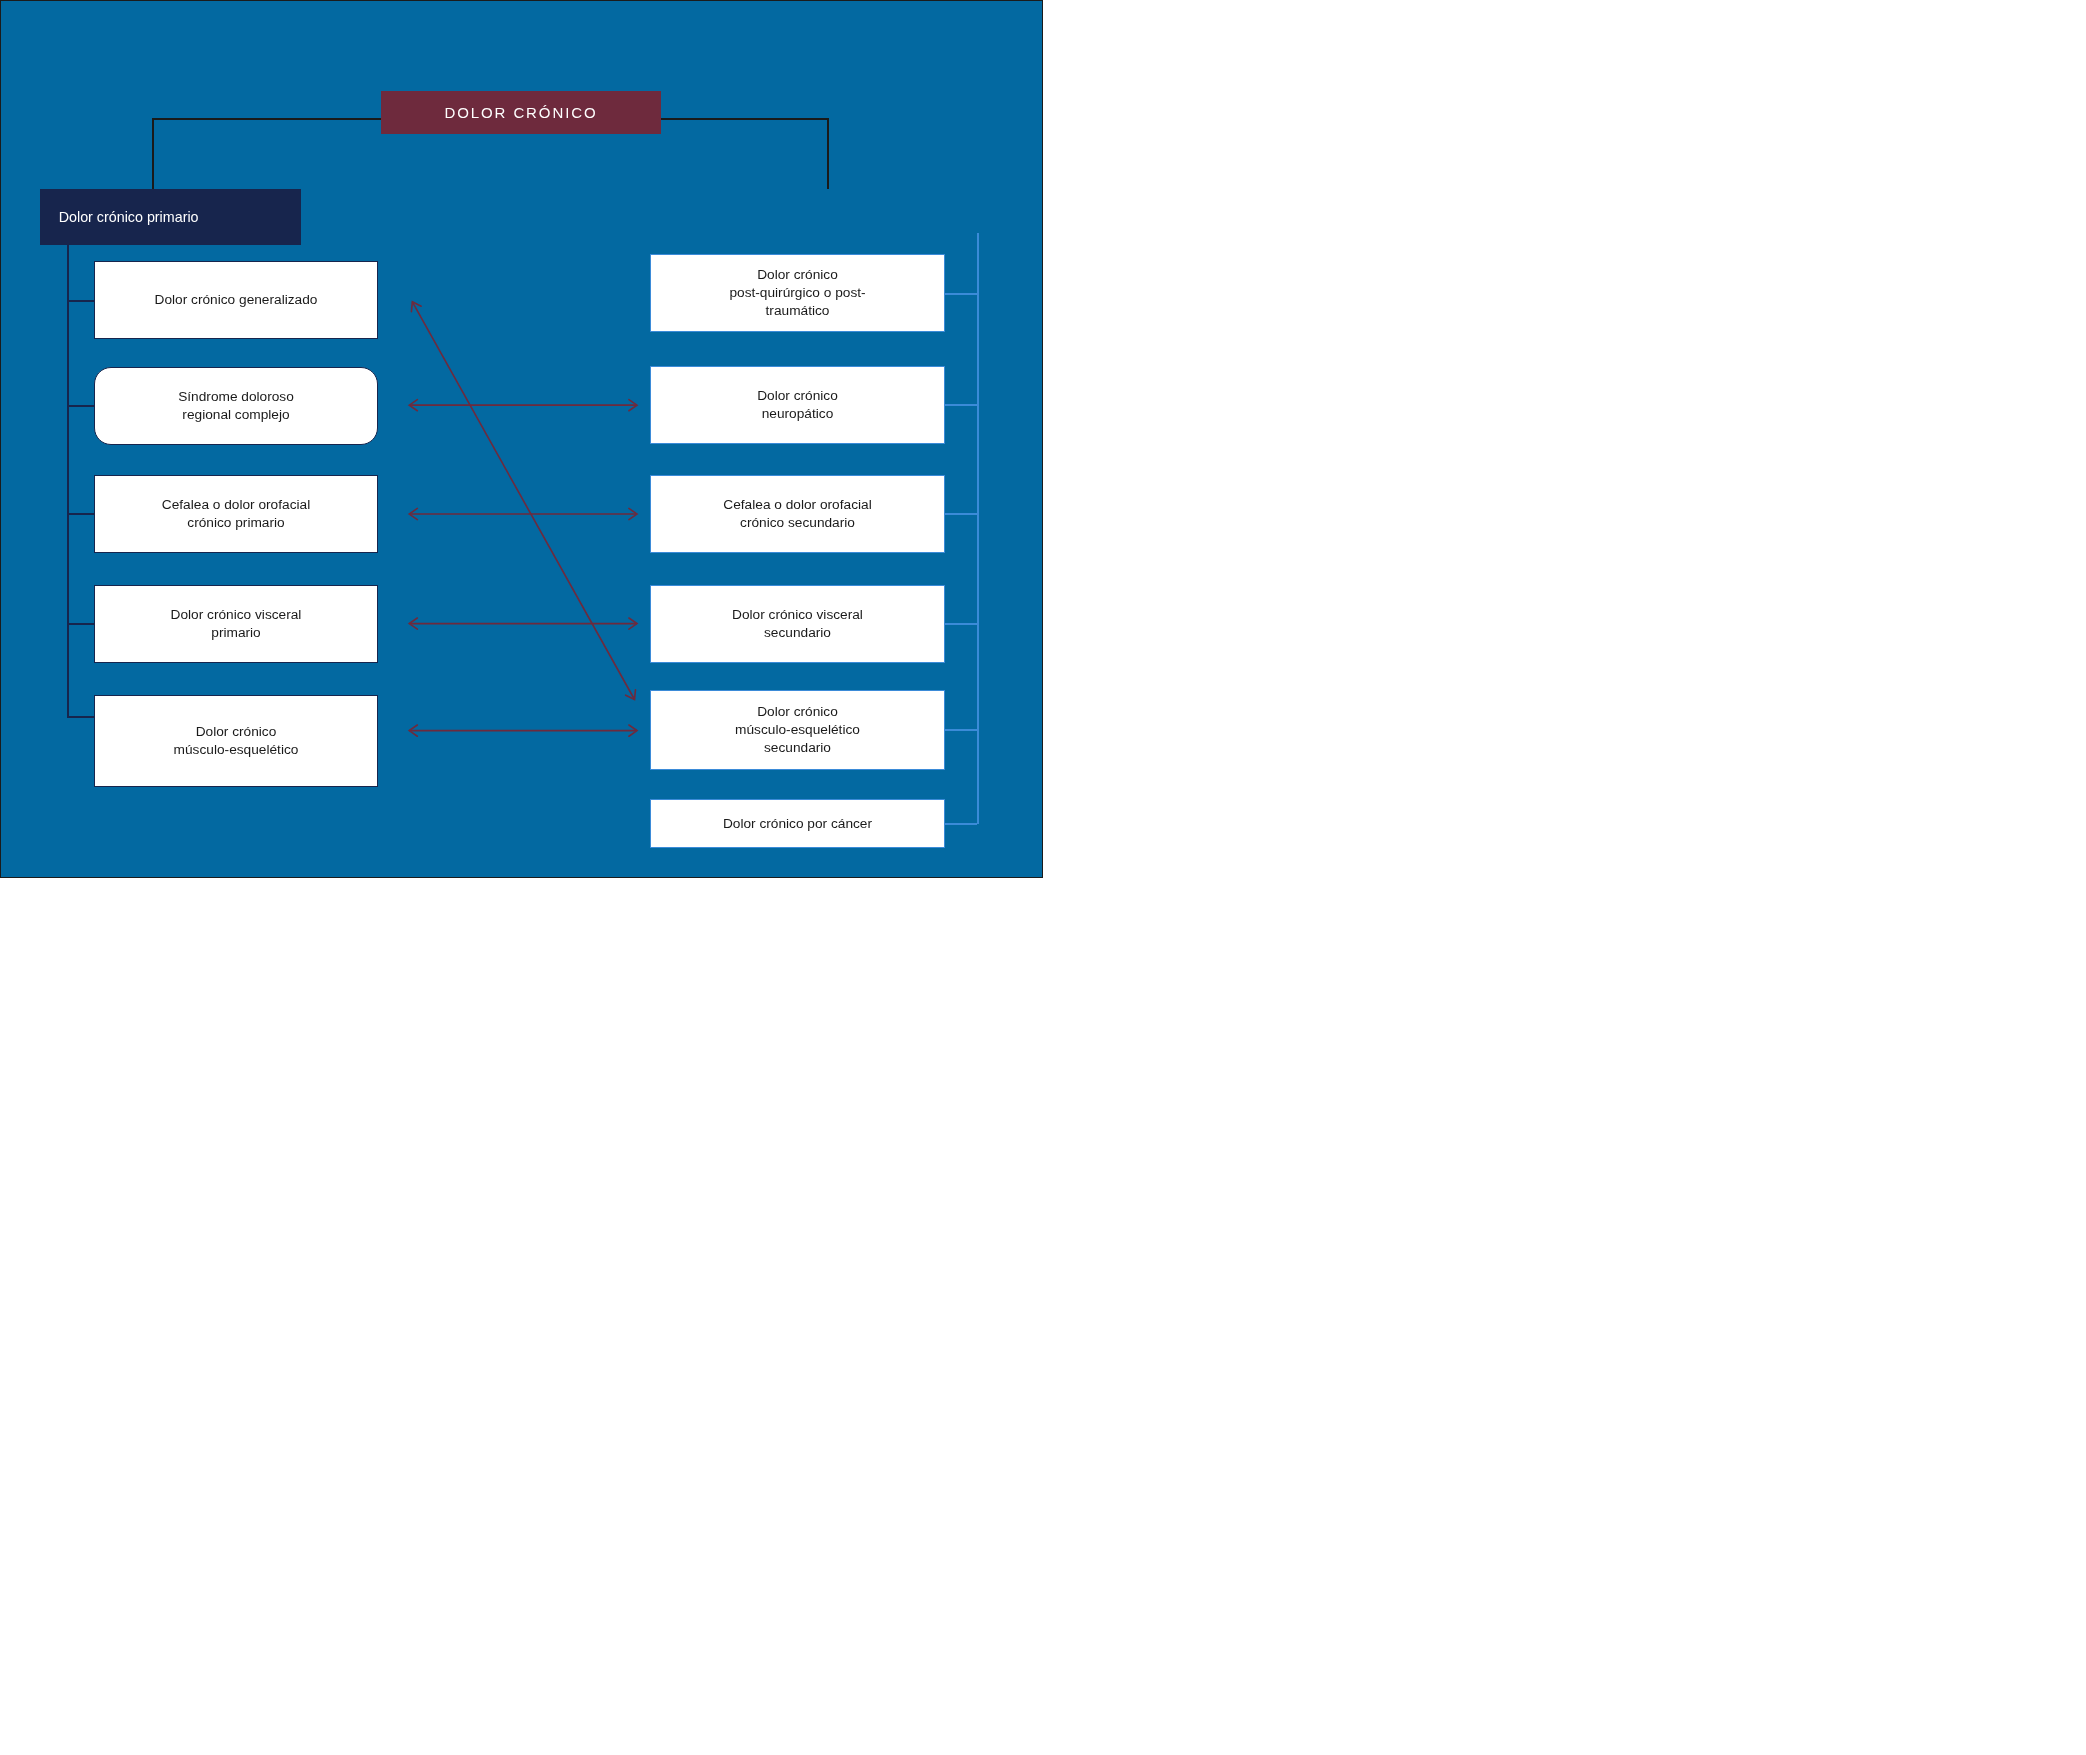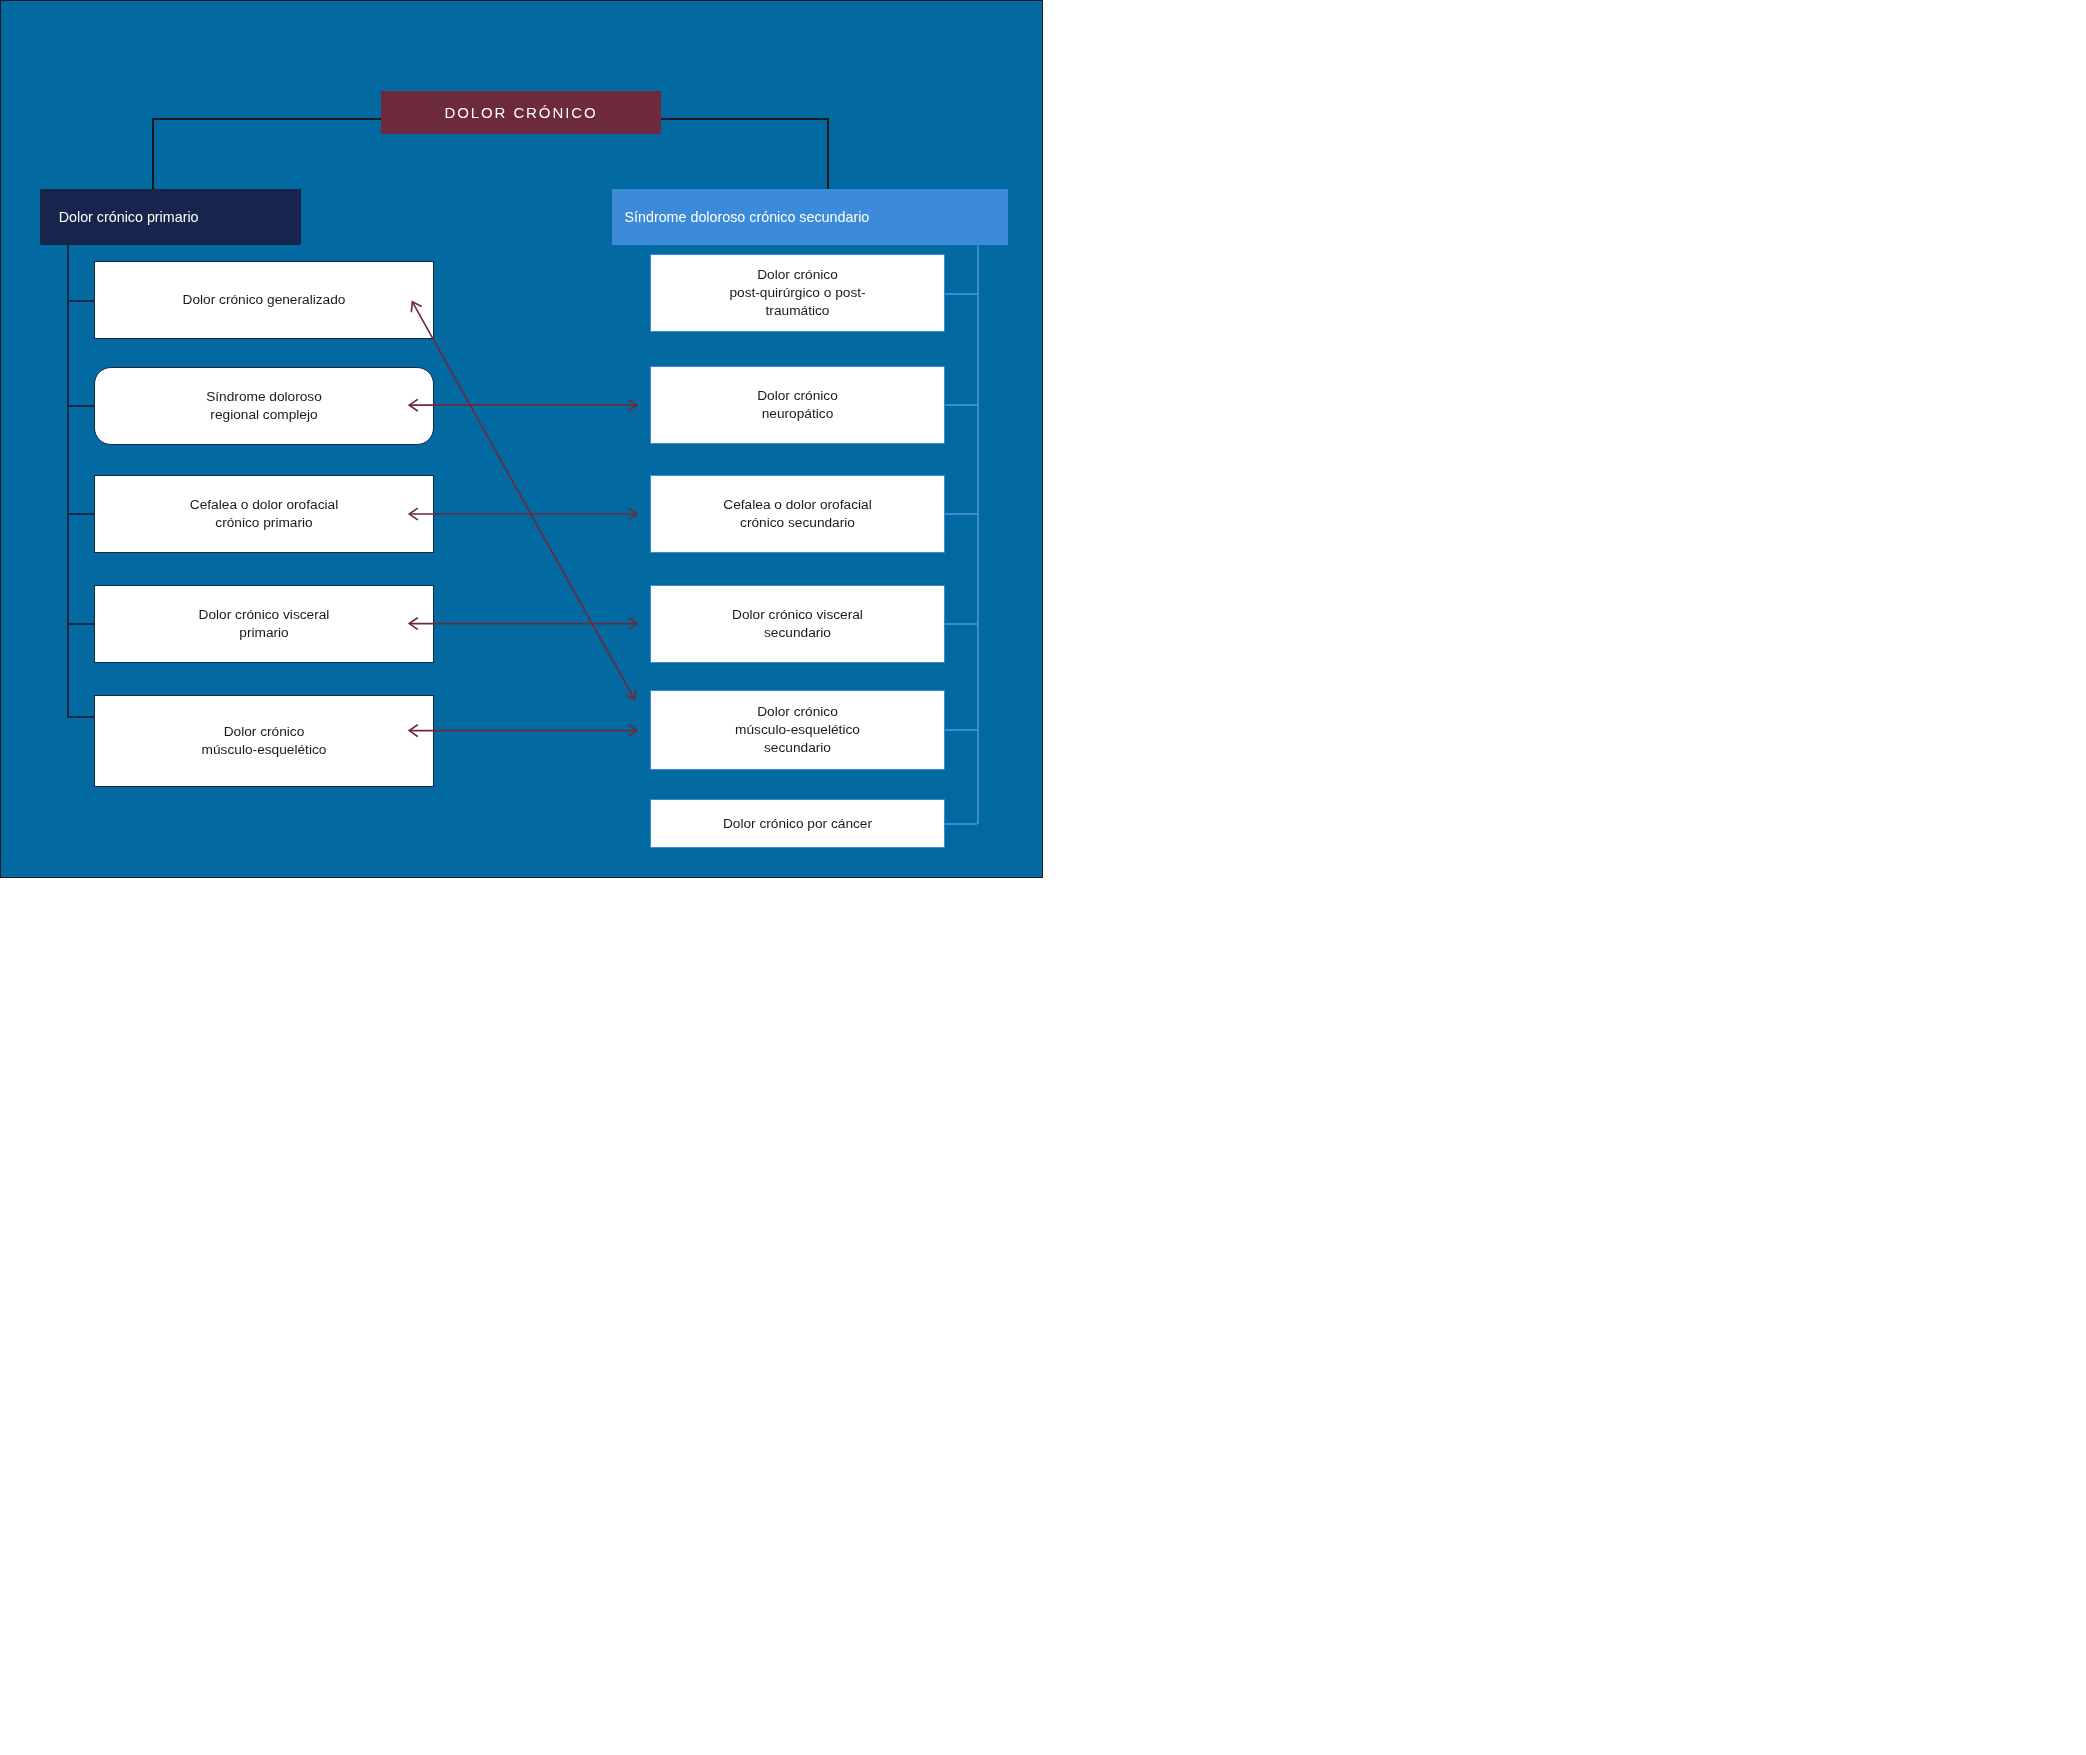--- a/index.html
+++ b/index.html
@@ -28,43 +28,40 @@
   .line{position:absolute;}
   .line.black{background:#1a1a1a;}
   .line.navy{background:#17254D;}
   .line.blue{background:#3B8BD8;}
   .nodebox{
     position:absolute;background:#ffffff;
     display:flex;align-items:center;justify-content:center;
     text-align:center;font-size:13.7px;color:#1a1a1a;
     line-height:1.3;white-space:pre-line;box-sizing:border-box;
   }
-  .nodebox.left{left:93px;width:340px;border:1.2px solid #17254D;}
+  .nodebox.left{left:93px;width:284px;border:1.2px solid #17254D;}
   .nodebox.right{left:649px;width:295px;border:1.2px solid #3B8BD8;}
   .arrows{position:absolute;left:0;top:0;width:1043px;height:878px;pointer-events:none;}
 </style>
 </head>
 <body>
 
 <div class="canvas">
 
   <div class="line black" style="left:151px;top:117px;width:229px;height:1.9px;"></div>
   <div class="line black" style="left:660px;top:117px;width:167px;height:1.9px;"></div>
   <div class="line black" style="left:151px;top:117px;width:1.9px;height:71px;"></div>
   <div class="line black" style="left:826px;top:117px;width:1.9px;height:71px;"></div>
 
   <div class="titlebox">
     <span>DOLOR CRÓNICO</span>
   </div>
 
   <div class="header left">
     <span>Dolor crónico primario</span>
-  </div>
-  <div class="header right">
-    <span>Síndrome doloroso crónico secundario</span>
   </div>
 
   <div class="line navy" style="left:66px;top:232px;width:1.9px;height:485px;"></div>
   <div class="line navy" style="left:66px;top:299px;width:27px;height:1.9px;"></div>
   <div class="line navy" style="left:66px;top:404px;width:27px;height:1.9px;"></div>
   <div class="line navy" style="left:66px;top:512px;width:27px;height:1.9px;"></div>
   <div class="line navy" style="left:66px;top:622px;width:27px;height:1.9px;"></div>
   <div class="line navy" style="left:66px;top:715px;width:27px;height:1.9px;"></div>
 
   <div class="line blue" style="left:976px;top:232px;width:1.9px;height:591px;"></div>

